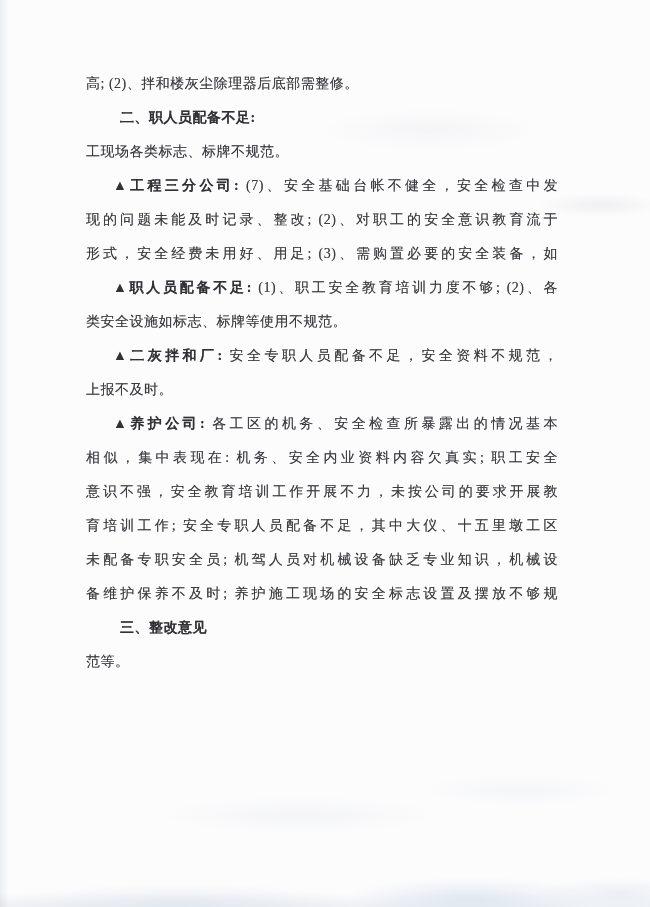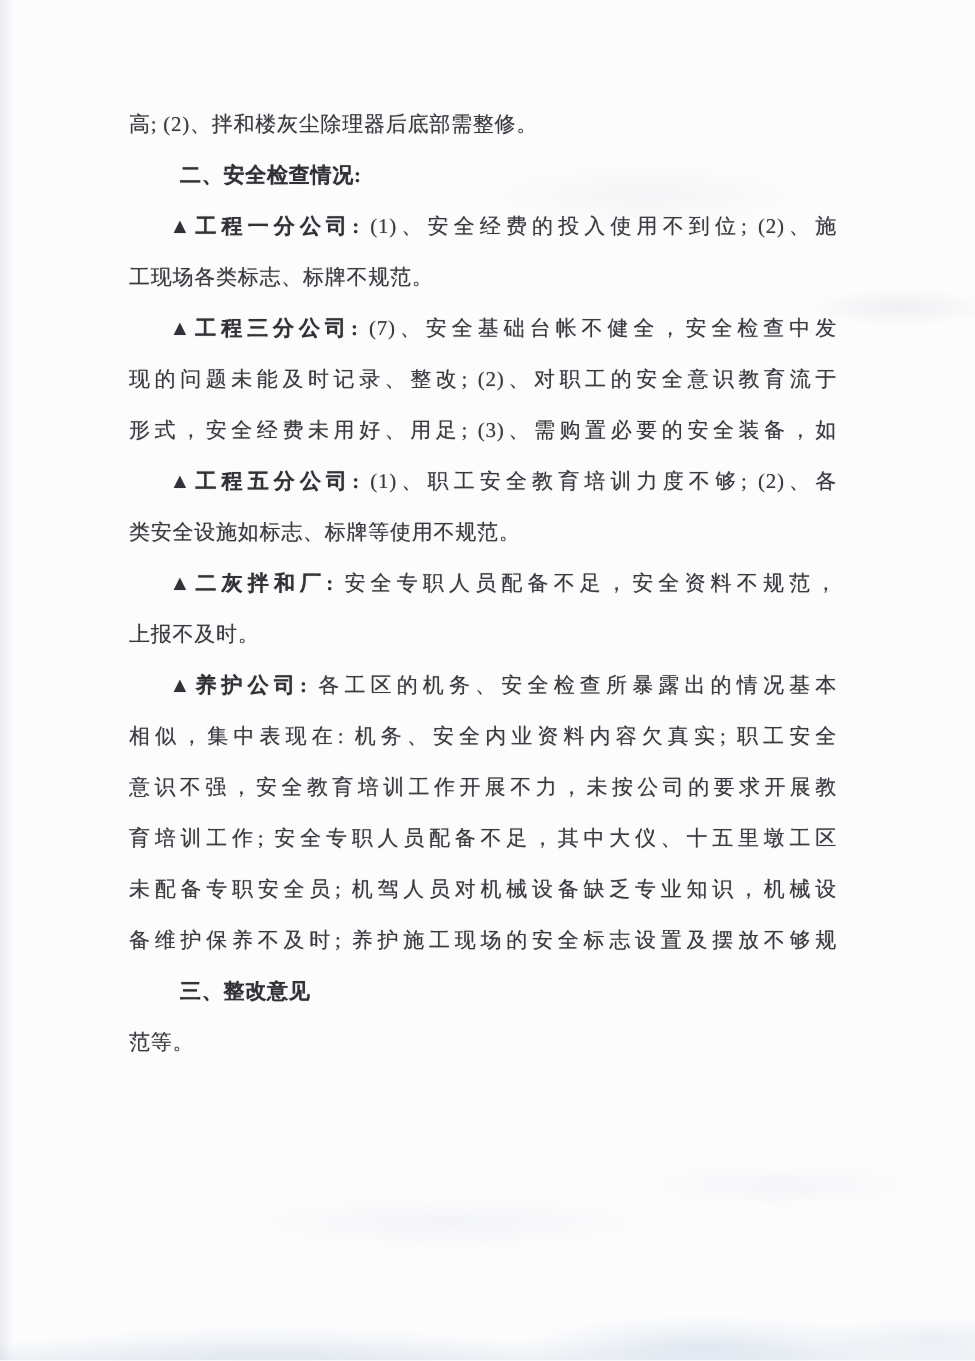--- a/index.html
+++ b/index.html
@@ -55,34 +55,33 @@
   }
 </style>
 </head>
 <body>
 
 <div class="page">
   <div class="text-block">
 
     <div class="l"><span class="b"></span><span>高; (2)、拌和楼灰尘除理器后底部需整修。</span></div>
 
-    <div class="l ind-h"><span class="b">二、安全检查情况:</span><span></span></div>
+    <div class="l ind-h"><span class="b">二、职人员配备不足:</span><span></span></div>
 
-    <div class="l ind-b jf"><span class="b">▲工程一分公司:</span><span> (1)、安全经费的投入使用不到位; (2)、施</span></div>
 
     <div class="l"><span class="b"></span><span>工现场各类标志、标牌不规范。</span></div>
 
     <div class="l ind-b jf"><span class="b">▲工程三分公司:</span><span> (7)、安全基础台帐不健全，安全检查中发</span></div>
 
     <div class="l jf"><span class="b"></span><span>现的问题未能及时记录、整改; (2)、对职工的安全意识教育流于</span></div>
 
     <div class="l jf"><span class="b"></span><span>形式，安全经费未用好、用足; (3)、需购置必要的安全装备，如</span></div>
 
 
-    <div class="l ind-b jf"><span class="b">▲工程五分公司:</span><span> (1)、职工安全教育培训力度不够; (2)、各</span></div>
+    <div class="l ind-b jf"><span class="b">▲职人员配备不足:</span><span> (1)、职工安全教育培训力度不够; (2)、各</span></div>
 
     <div class="l"><span class="b"></span><span>类安全设施如标志、标牌等使用不规范。</span></div>
 
     <div class="l ind-b jf"><span class="b">▲二灰拌和厂:</span><span> 安全专职人员配备不足，安全资料不规范，</span></div>
 
     <div class="l"><span class="b"></span><span>上报不及时。</span></div>
 
 
 
     <div class="l ind-b jf"><span class="b">▲养护公司:</span><span> 各工区的机务、安全检查所暴露出的情况基本</span></div>

